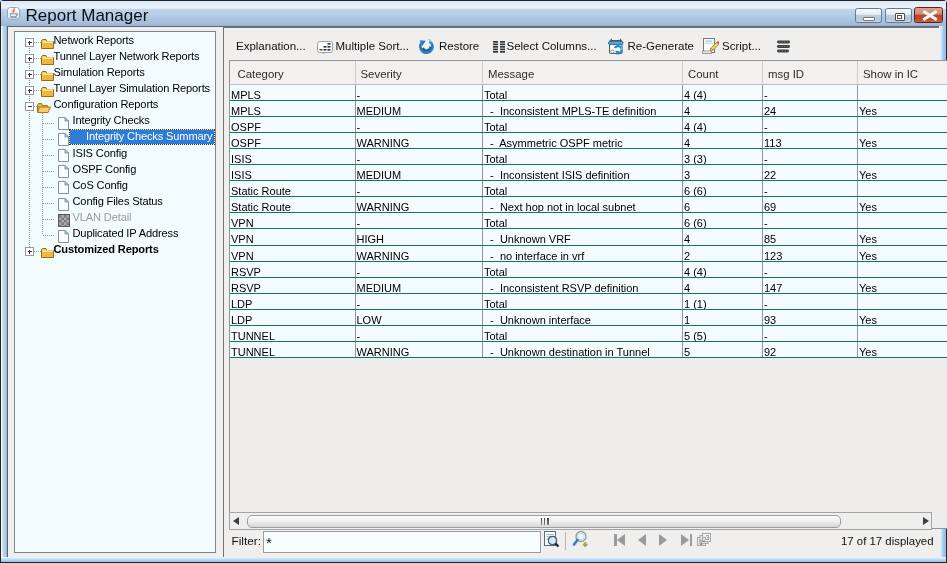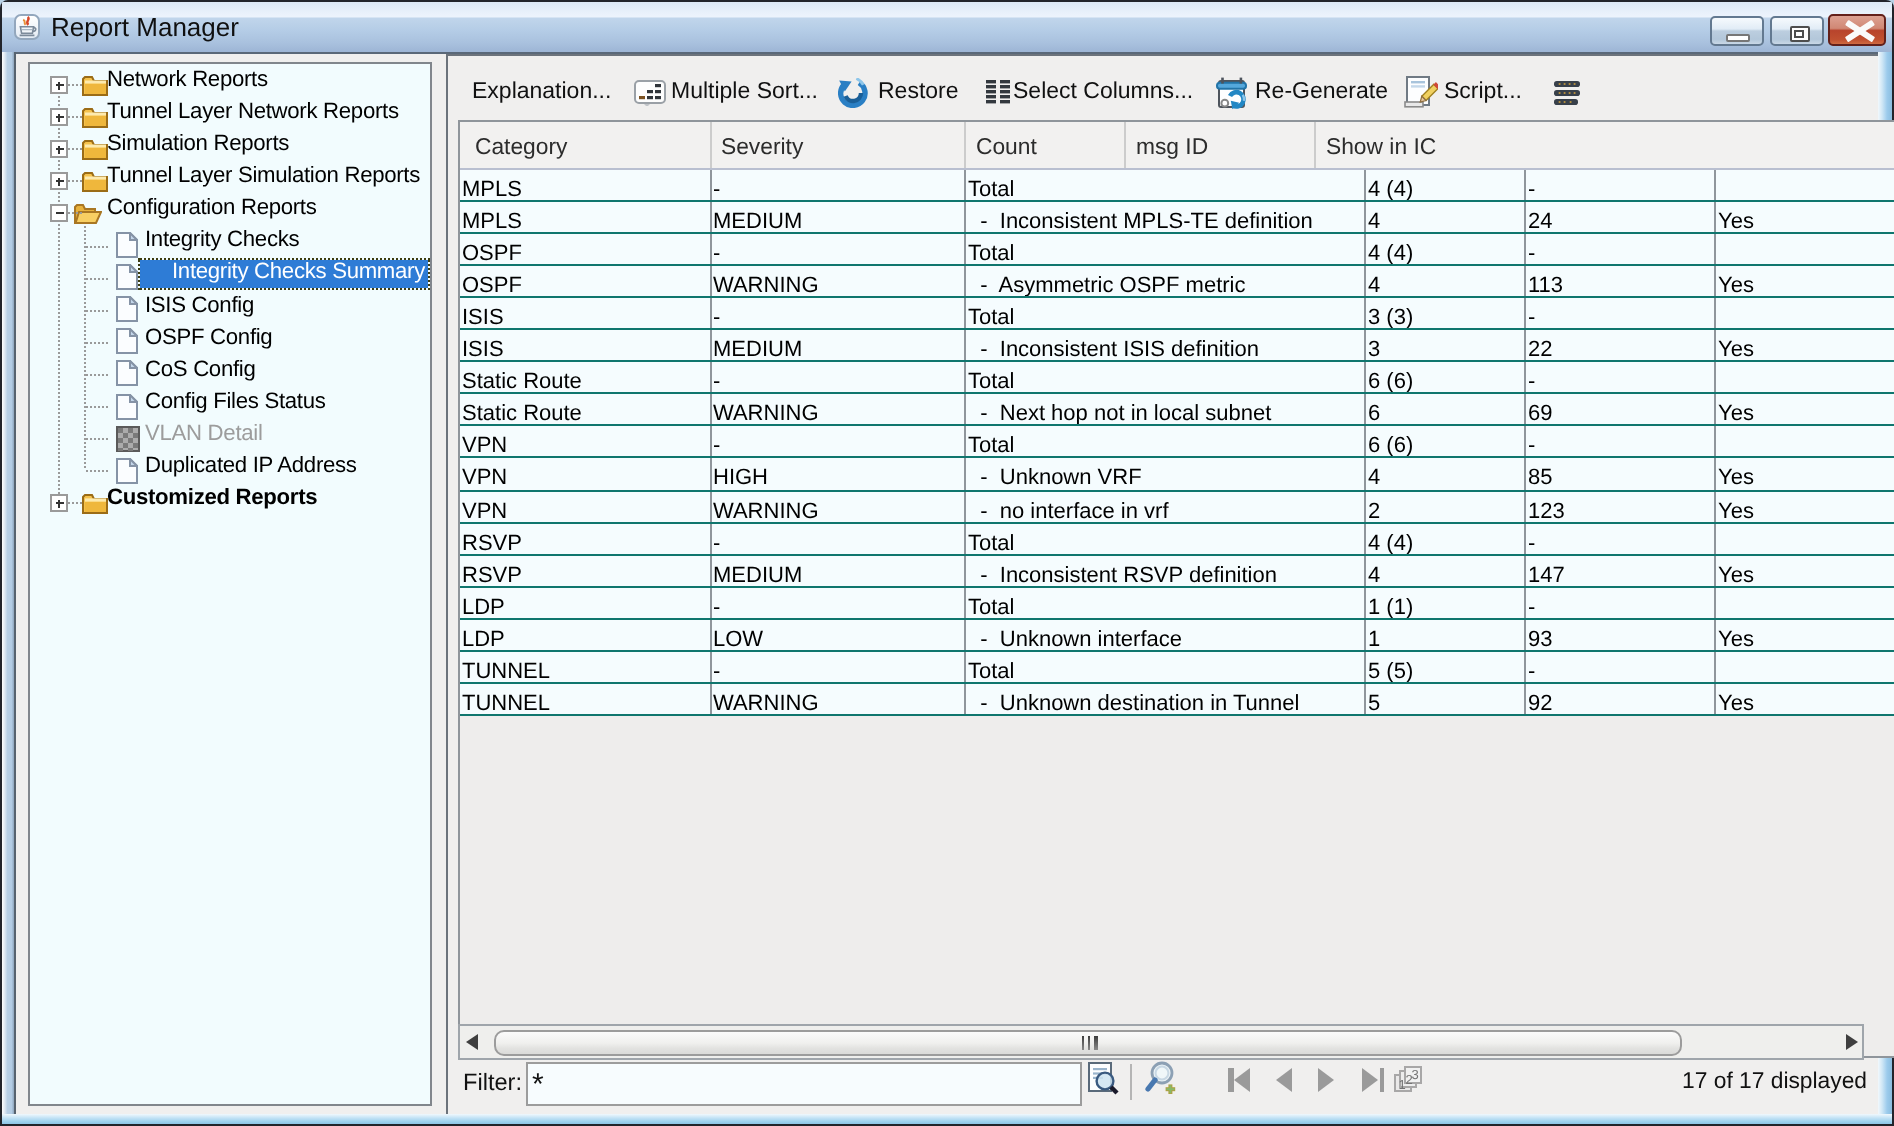--- a/index.html
+++ b/index.html
@@ -10,21 +10,21 @@
   background:linear-gradient(90deg,#fdfdfd 0%,#e7eef6 18%,#b9d0e6 45%,#b3cce4 80%,#8fa6bd 100%); border-right:1px solid #57636f;}
 #rframe { position:absolute; left:939px; top:26px; width:7px; height:531px;
   background:linear-gradient(90deg,#f2f8fc 0%,#cfe7f6 30%,#9ccbec 65%,#8abddf 100%); }
 #bframe { position:absolute; left:1px; top:557px; width:945px; height:5px;
   background:linear-gradient(180deg,#f0f8fd 0%,#c2e2f5 40%,#9fd2ee 75%,#8ec4e6 100%); }
 #content { position:absolute; left:8px; top:27px; width:931px; height:530px; background:#f0efee; }
 
 
 #appicon { position:absolute; left:6px; top:6px; width:13px; height:13px; background:linear-gradient(180deg,#ffffff,#e4ecf5);
   border:1px solid #93a7bd; border-radius:3.5px; }
-#title { position:absolute; left:24.5px; top:5.7px; font-size:13px; line-height:1; color:#101010; }
+#title { position:absolute; left:24.5px; top:5.7px; font-size:17px; line-height:1; color:#101010; }
 .wbtn { position:absolute; top:7px; height:15px; border-radius:2.5px; }
 #btnmin { left:854px; width:27px; border:1px solid #637990; background:linear-gradient(180deg,#f6fafd 0%,#e1ecf6 42%,#bccedf 50%,#b3c7da 82%,#c9d8e6 100%); }
 #btnmax { left:884px; width:27px; border:1px solid #637990; background:linear-gradient(180deg,#f6fafd 0%,#e1ecf6 42%,#bccedf 50%,#b3c7da 82%,#c9d8e6 100%); }
 #btncls { left:913px; top:6px; width:29px; height:16px; border:1px solid #63201a; background:linear-gradient(180deg,#dda192 0%,#d08875 44%,#b8442c 52%,#c05030 85%,#cf6a40 100%); }
 #minglyph { position:absolute; left:7px; top:7.5px; width:12px; height:4.5px; background:#fff; border:1px solid #777; border-radius:1px; }
 #maxglyph { position:absolute; left:8.5px; top:3.5px; width:10px; height:8.5px; border:1.5px solid #4e4e4e; background:#fff; border-radius:1px; }
 #maxglyph:after { content:""; position:absolute; left:1.5px; top:1px; width:3px; height:2.5px; border:1.2px solid #4e4e4e; }
 .xbar { position:absolute; left:6.5px; top:5.6px; width:16px; height:3.2px; background:#fafafa; border-radius:0.5px; }
 .xb1 { transform:rotate(33deg);} .xb2 { transform:rotate(-33deg);}
 
@@ -297,20 +297,21 @@
           <circle cx="11.3" cy="7.5" r="0.55"></circle>
 <circle cx="3.8" cy="12" r="0.55"></circle>
           <circle cx="6.3" cy="12" r="0.55"></circle>
           <circle cx="9.3" cy="12" r="0.55"></circle>
         </g>
 </svg></div>
  <div id="tbl">
    <div id="thead">
      <div class="th c0">Category</div>
         <div class="th c1">Severity</div>
+        <div class="th c2">Message</div>
      <div class="th c3">Count</div>
         <div class="th c4">msg ID</div>
         <div class="th c5">Show in IC</div>
    </div>
 <div class="tr">
         <div class="td c0">MPLS</div>
         <div class="td c1">-</div>
         <div class="td c2">Total</div>
         <div class="td c3">4 (4)</div>
         <div class="td c4">-</div>

